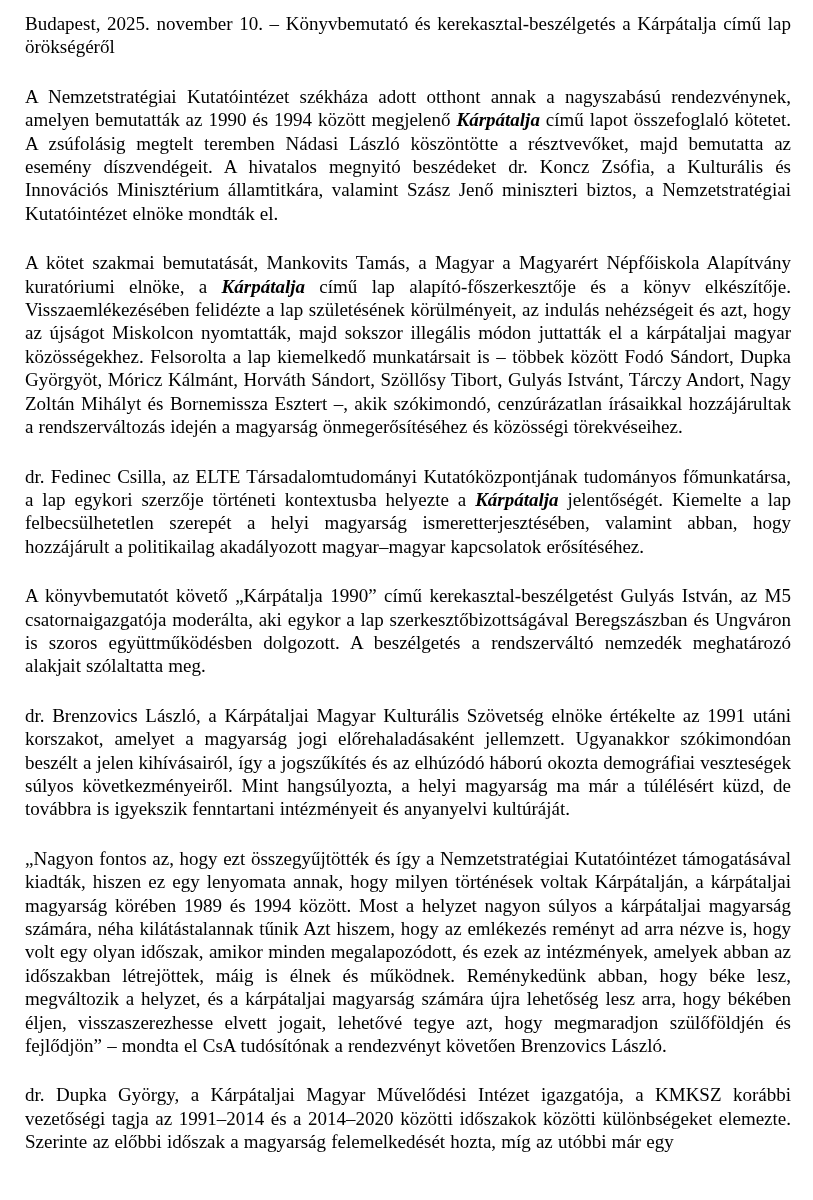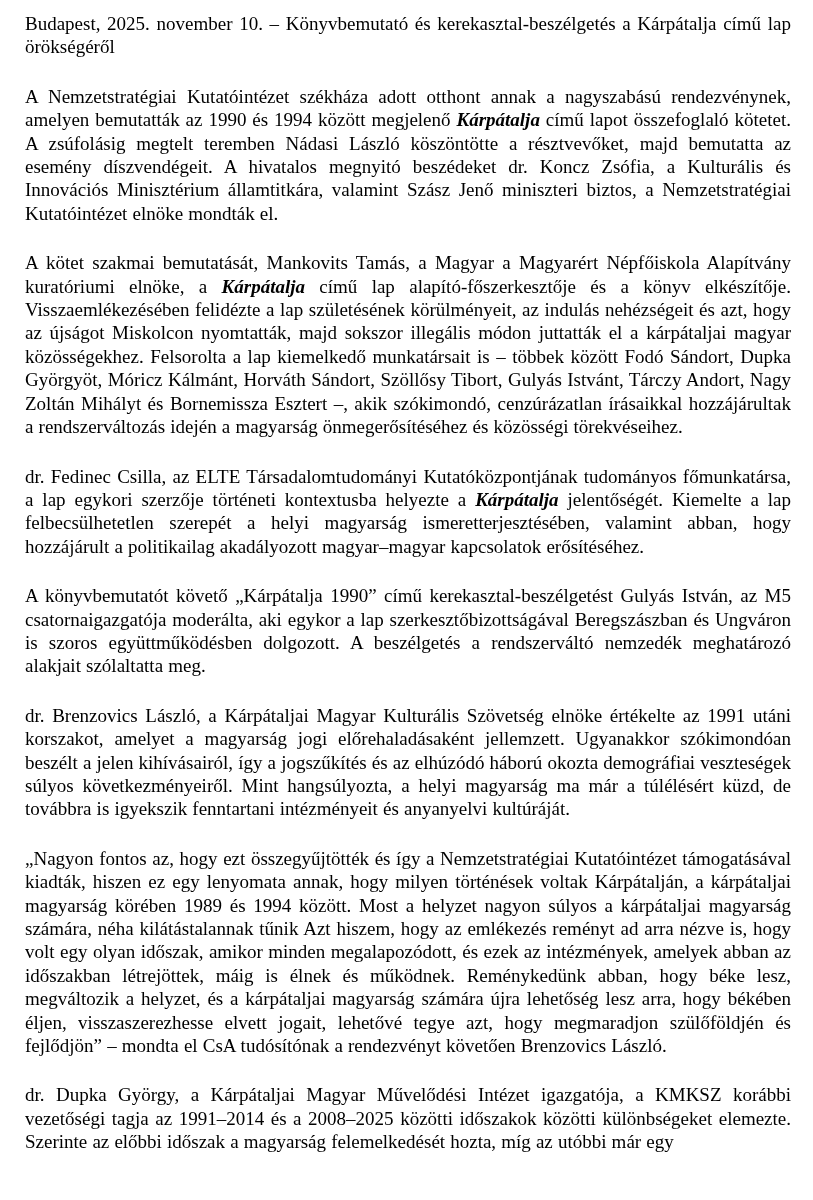--- a/index.html
+++ b/index.html
@@ -42,15 +42,15 @@
 
 <div class="page">
   <div class="doc-body">
       <p class="para"><span>Budapest, 2025. november 10. – Könyvbemutató és kerekasztal-beszélgetés a Kárpátalja című lap örökségéről</span></p>
       <p class="para"><span>A Nemzetstratégiai Kutatóintézet székháza adott otthont annak a nagyszabású rendezvénynek, amelyen bemutatták az 1990 és 1994 között megjelenő </span><em>Kárpátalja</em><span> című lapot összefoglaló kötetet. A zsúfolásig megtelt teremben Nádasi László köszöntötte a résztvevőket, majd bemutatta az esemény díszvendégeit. A hivatalos megnyitó beszédeket dr. Koncz Zsófia, a Kulturális és Innovációs Minisztérium államtitkára, valamint Szász Jenő miniszteri biztos, a Nemzetstratégiai Kutatóintézet elnöke mondták el.</span></p>
       <p class="para"><span>A kötet szakmai bemutatását, Mankovits Tamás, a Magyar a Magyarért Népfőiskola Alapítvány kuratóriumi elnöke, a </span><em>Kárpátalja</em><span> című lap alapító-főszerkesztője és a könyv elkészítője. Visszaemlékezésében felidézte a lap születésének körülményeit, az indulás nehézségeit és azt, hogy az újságot Miskolcon nyomtatták, majd sokszor illegális módon juttatták el a kárpátaljai magyar közösségekhez. Felsorolta a lap kiemelkedő munkatársait is – többek között Fodó Sándort, Dupka Györgyöt, Móricz Kálmánt, Horváth Sándort, Szöllősy Tibort, Gulyás Istvánt, Tárczy Andort, Nagy Zoltán Mihályt és Bornemissza Esztert –, akik szókimondó, cenzúrázatlan írásaikkal hozzájárultak a rendszerváltozás idején a magyarság önmegerősítéséhez és közösségi törekvéseihez.</span></p>
       <p class="para"><span>dr. Fedinec Csilla, az ELTE Társadalomtudományi Kutatóközpontjának tudományos főmunkatársa, a lap egykori szerzője történeti kontextusba helyezte a </span><em>Kárpátalja</em><span> jelentőségét. Kiemelte a lap felbecsülhetetlen szerepét a helyi magyarság ismeretterjesztésében, valamint abban, hogy hozzájárult a politikailag akadályozott magyar–magyar kapcsolatok erősítéséhez.</span></p>
       <p class="para"><span>A könyvbemutatót követő „Kárpátalja 1990” című kerekasztal-beszélgetést Gulyás István, az M5 csatornaigazgatója moderálta, aki egykor a lap szerkesztőbizottságával Beregszászban és Ungváron is szoros együttműködésben dolgozott. A beszélgetés a rendszerváltó nemzedék meghatározó alakjait szólaltatta meg.</span></p>
       <p class="para"><span>dr. Brenzovics László, a Kárpátaljai Magyar Kulturális Szövetség elnöke értékelte az 1991 utáni korszakot, amelyet a magyarság jogi előrehaladásaként jellemzett. Ugyanakkor szókimondóan beszélt a jelen kihívásairól, így a jogszűkítés és az elhúzódó háború okozta demográfiai veszteségek súlyos következményeiről. Mint hangsúlyozta, a helyi magyarság ma már a túlélésért küzd, de továbbra is igyekszik fenntartani intézményeit és anyanyelvi kultúráját.</span></p>
       <p class="para"><span>„Nagyon fontos az, hogy ezt összegyűjtötték és így a Nemzetstratégiai Kutatóintézet támogatásával kiadták, hiszen ez egy lenyomata annak, hogy milyen történések voltak Kárpátalján, a kárpátaljai magyarság körében 1989 és 1994 között. Most a helyzet nagyon súlyos a kárpátaljai magyarság számára, néha kilátástalannak tűnik Azt hiszem, hogy az emlékezés reményt ad arra nézve is, hogy volt egy olyan időszak, amikor minden megalapozódott, és ezek az intézmények, amelyek abban az időszakban létrejöttek, máig is élnek és működnek. Reménykedünk abban, hogy béke lesz, megváltozik a helyzet, és a kárpátaljai magyarság számára újra lehetőség lesz arra, hogy békében éljen, visszaszerezhesse elvett jogait, lehetővé tegye azt, hogy megmaradjon szülőföldjén és fejlődjön” – mondta el CsA tudósítónak a rendezvényt követően Brenzovics László.</span></p>
-      <p class="para"><span>dr. Dupka György, a Kárpátaljai Magyar Művelődési Intézet igazgatója, a KMKSZ korábbi vezetőségi tagja az 1991–2014 és a 2008–2025 közötti időszakok közötti különbségeket elemezte. Szerinte az előbbi időszak a magyarság felemelkedését hozta, míg az utóbbi már egy</span></p>
+      <p class="para"><span>dr. Dupka György, a Kárpátaljai Magyar Művelődési Intézet igazgatója, a KMKSZ korábbi vezetőségi tagja az 1991–2014 és a 2014–2020 közötti időszakok közötti különbségeket elemezte. Szerinte az előbbi időszak a magyarság felemelkedését hozta, míg az utóbbi már egy</span></p>
     </div>
 </div>
 
 </body></html>

